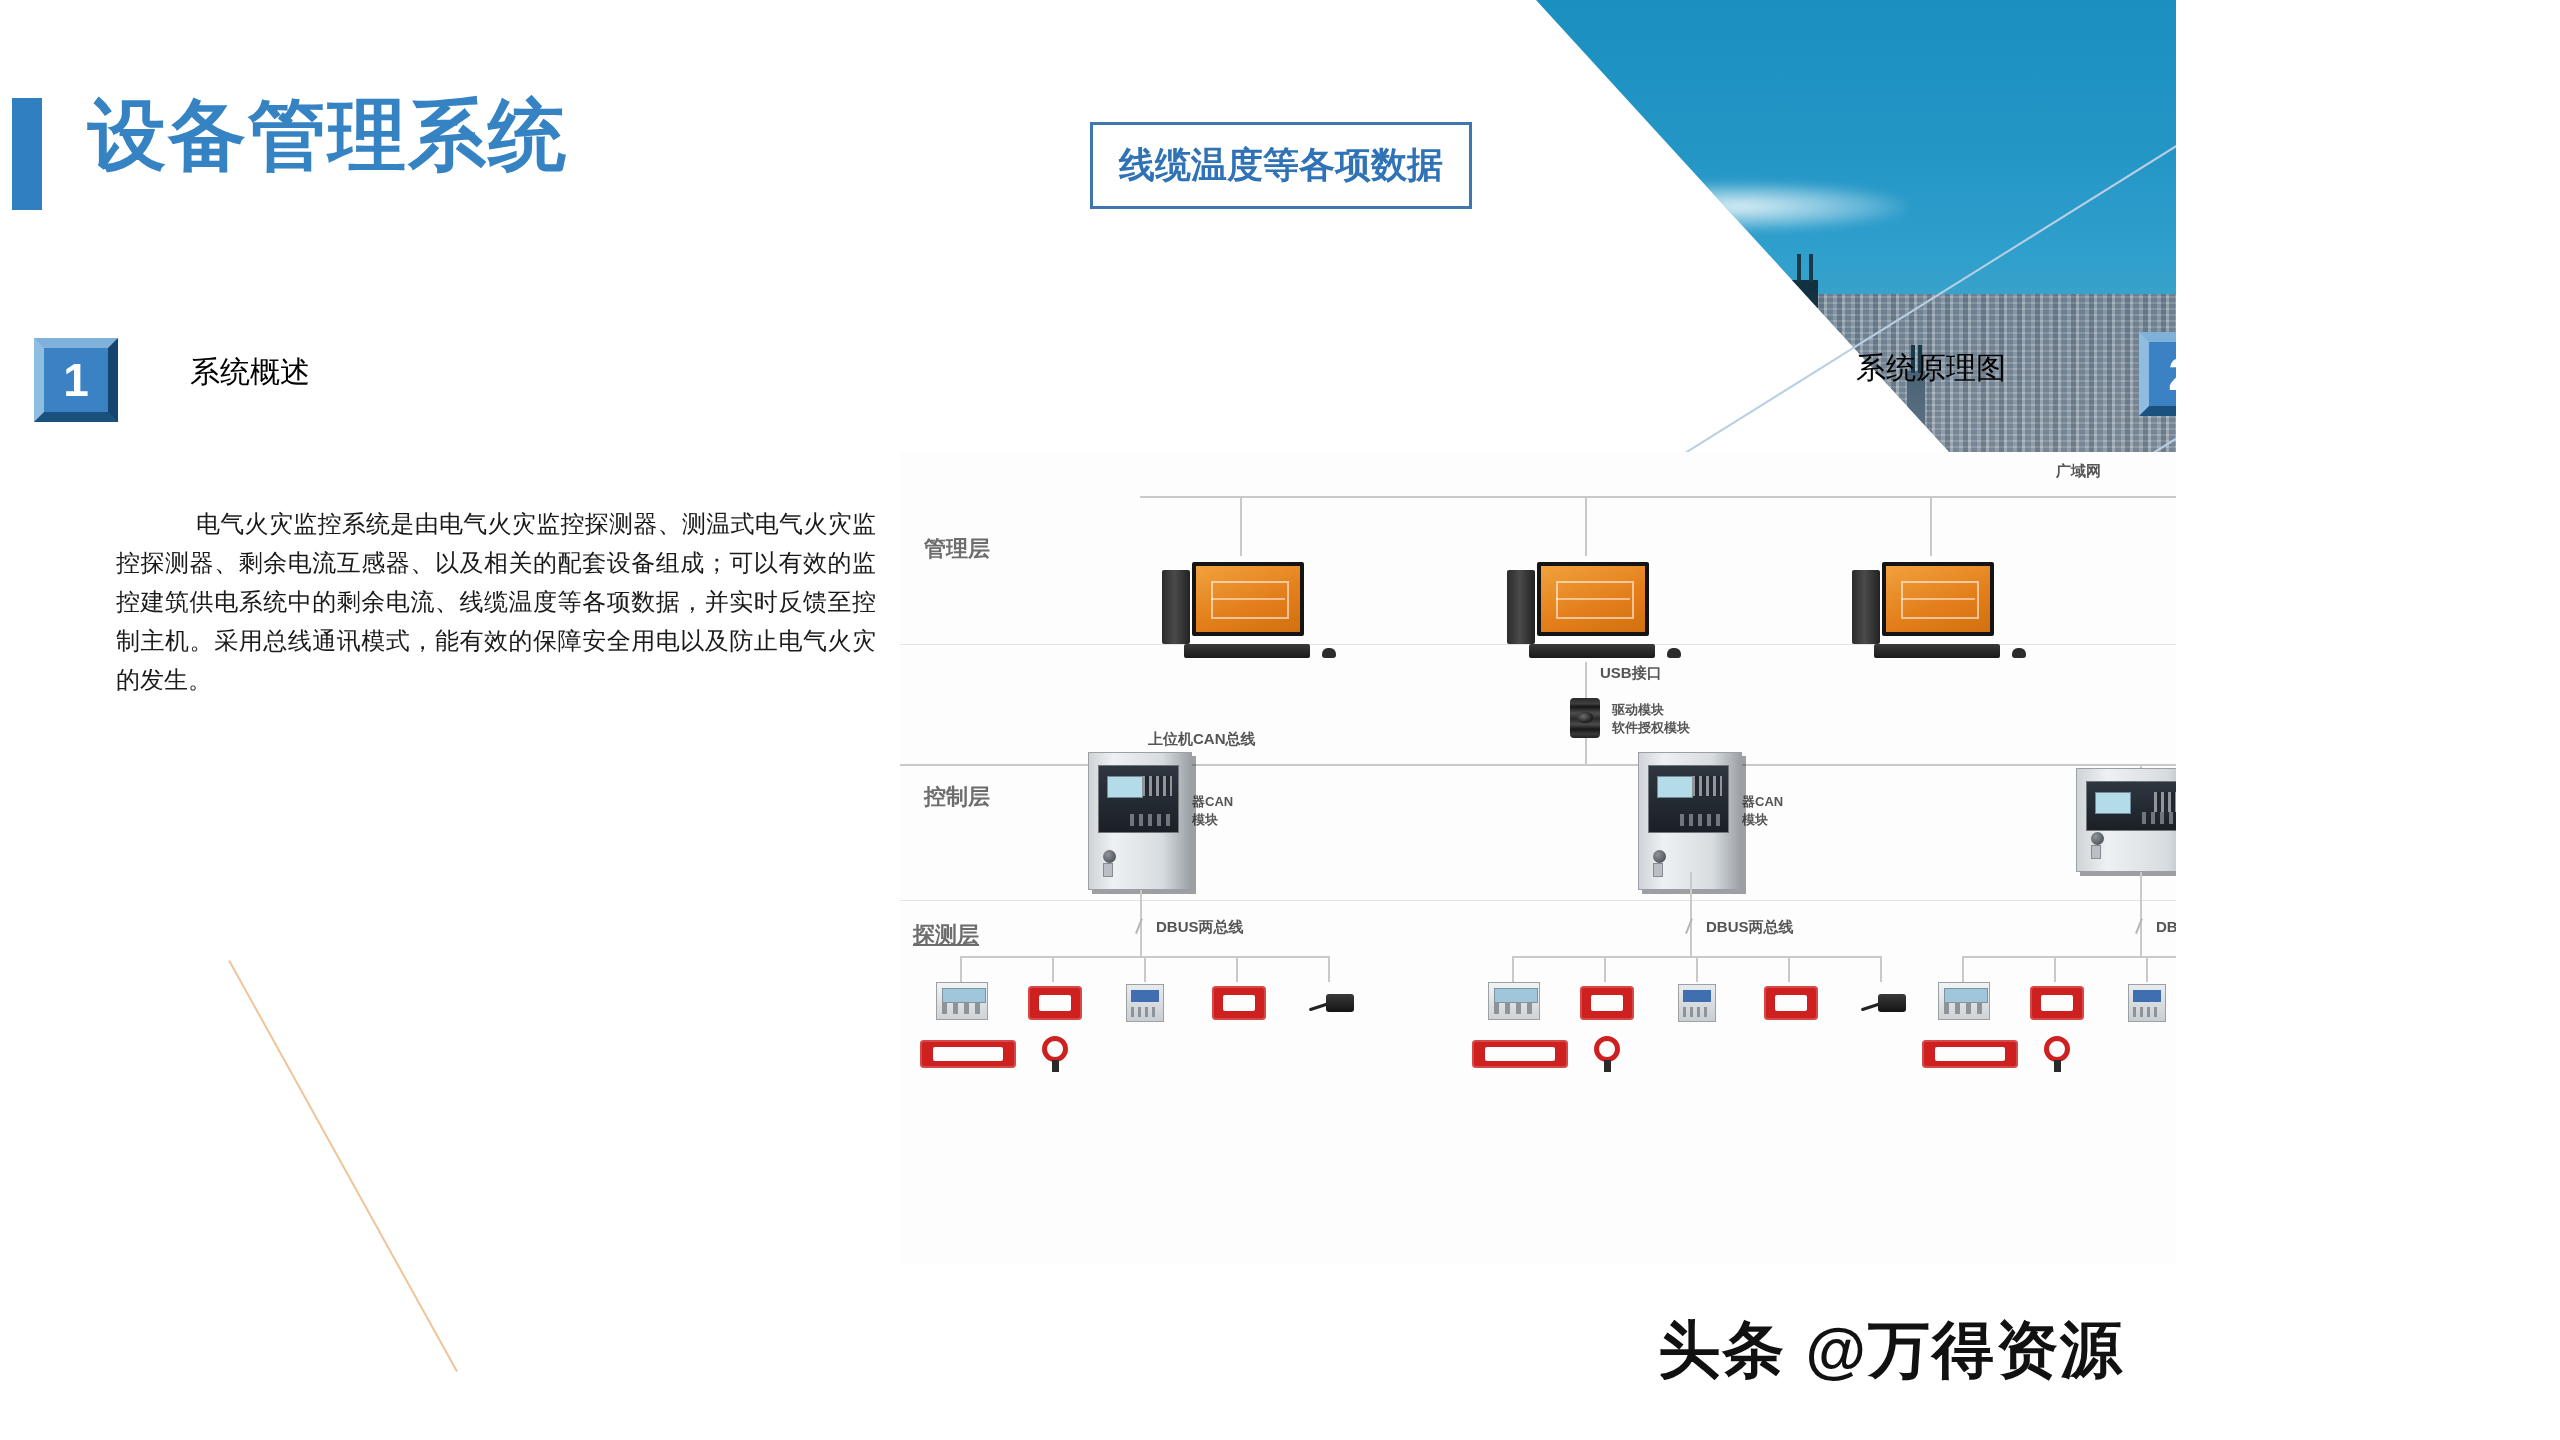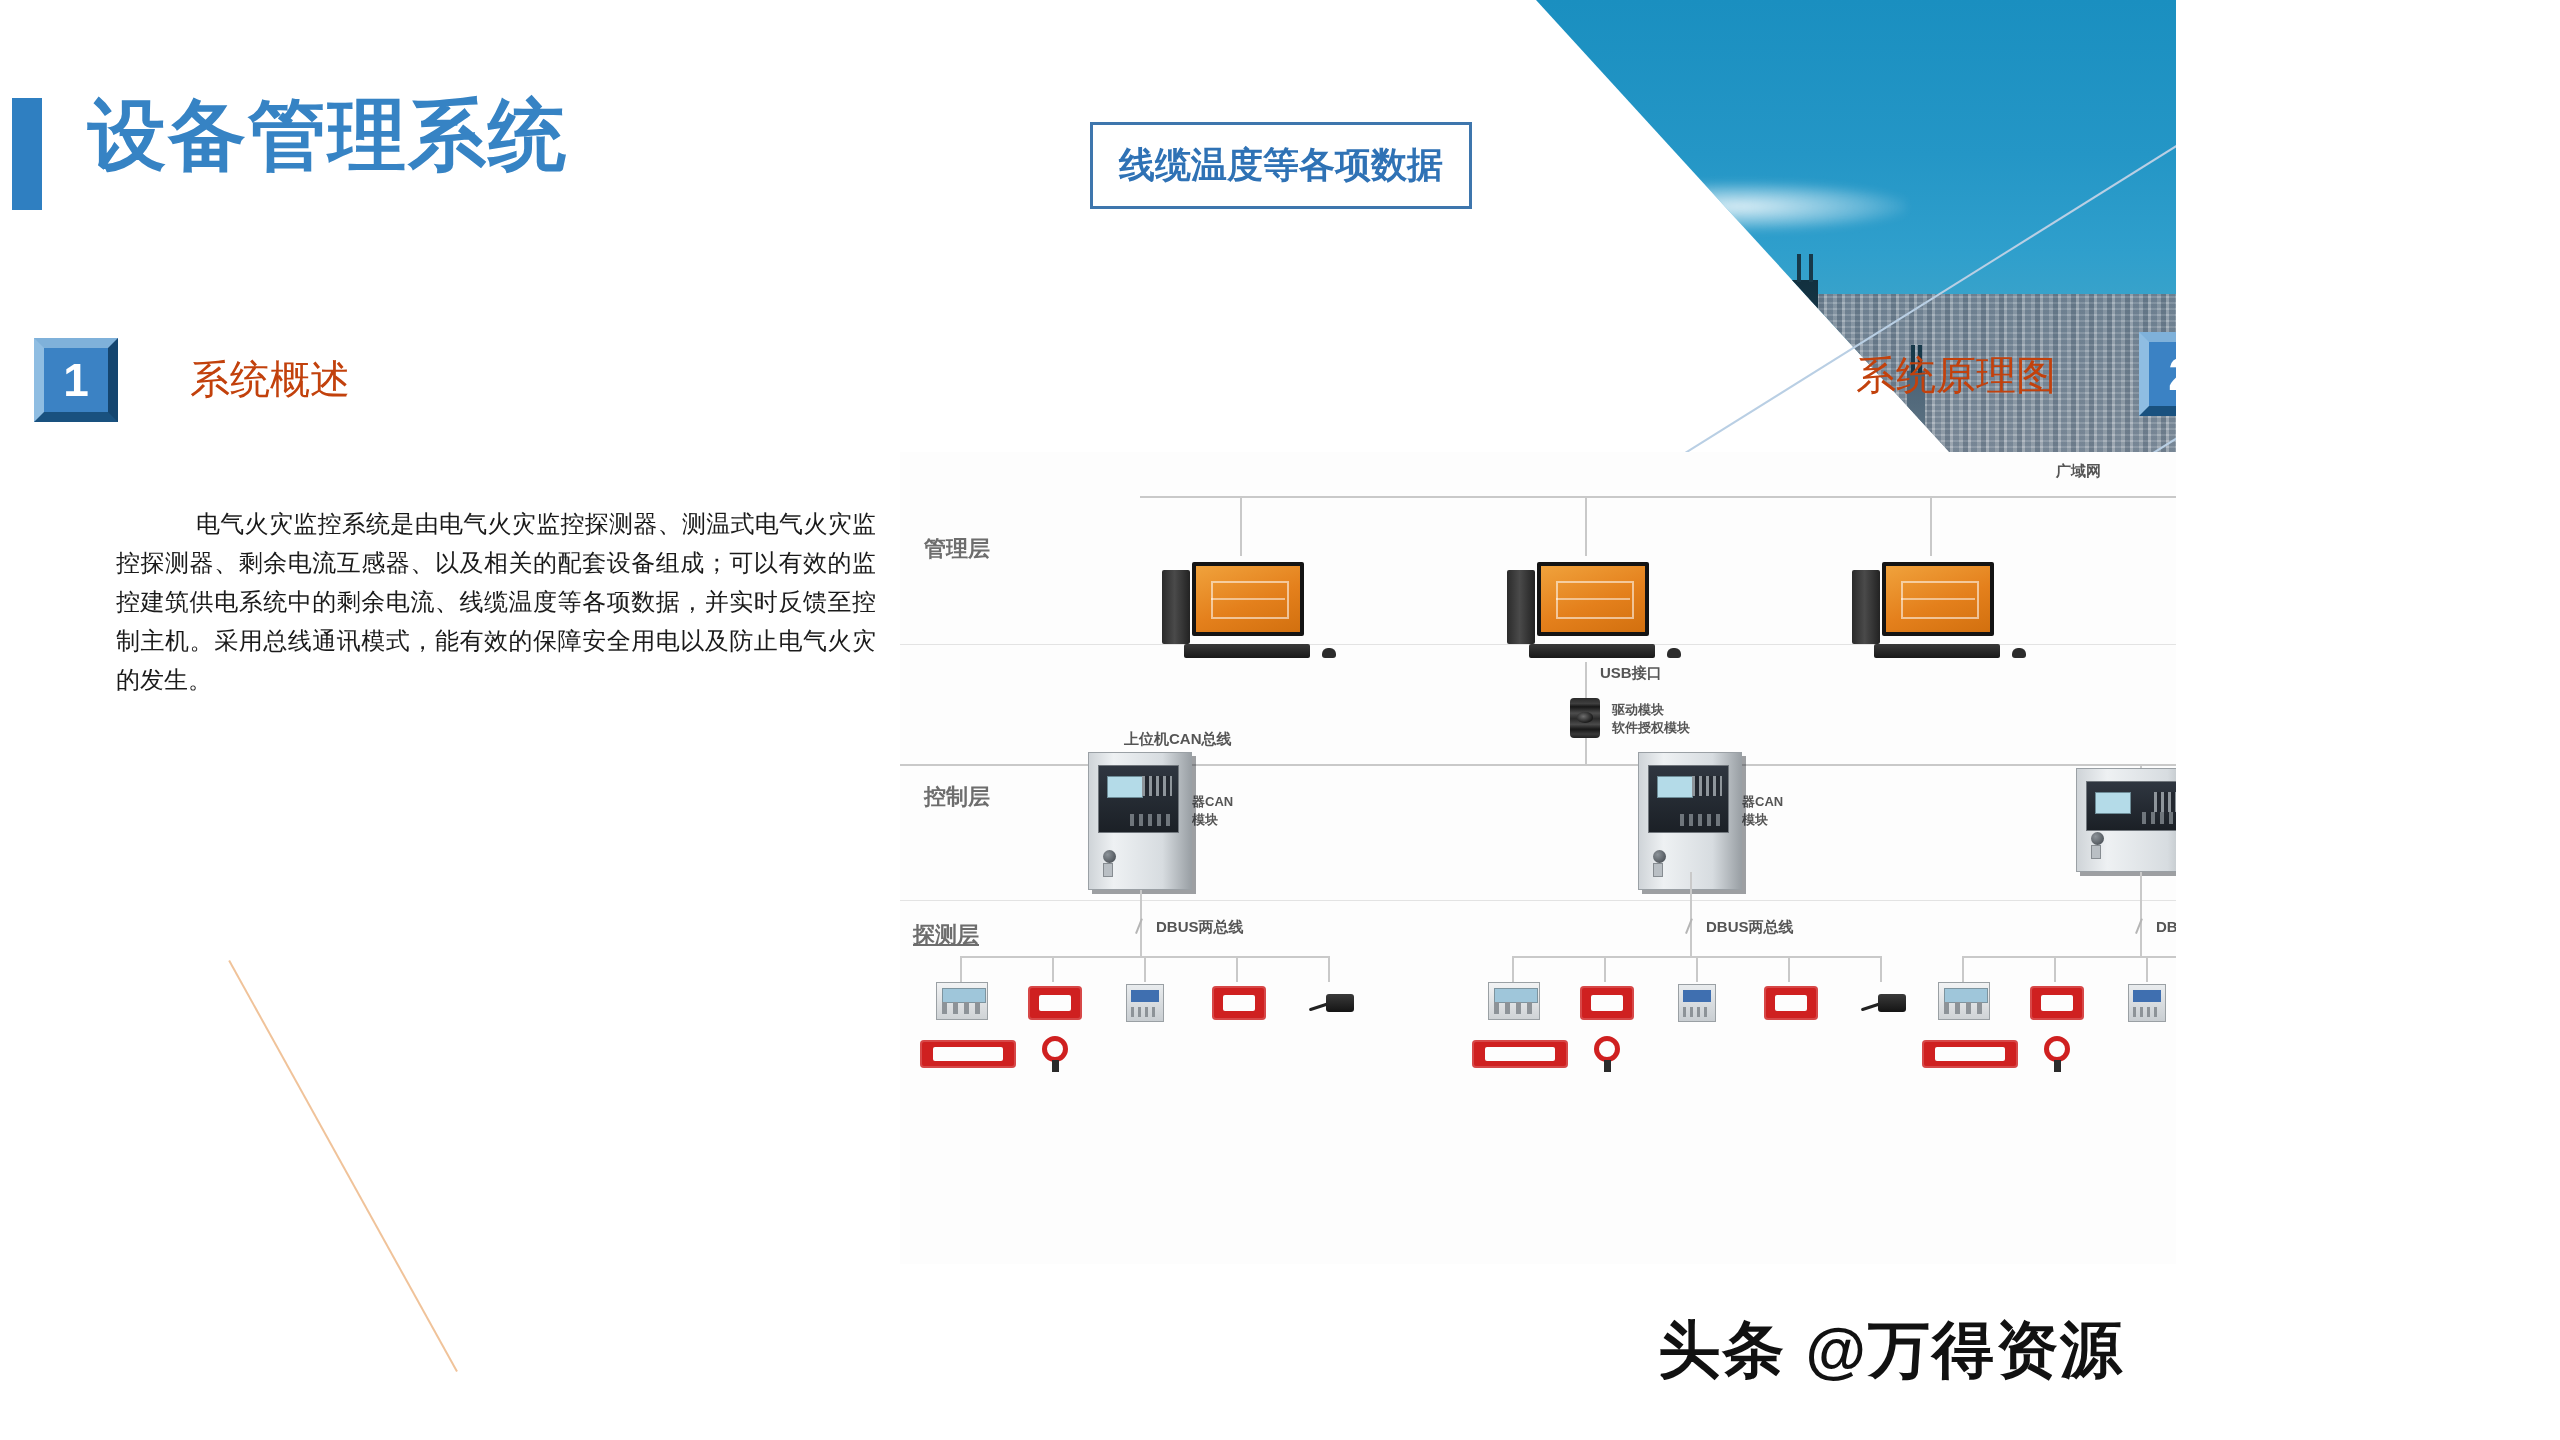--- a/index.html
+++ b/index.html
@@ -127,22 +127,22 @@
     display: flex;
     align-items: center;
     justify-content: center;
     line-height: 1;
   }
   #badge-1 { left: 34px;  top: 338px; }
   #badge-2 { left: 2139px; top: 332px; }
 
   .section-label {
     position: absolute;
-    font-size: 40px;
-    color: #c2410c;
+    font-size: 30px;
+    color: #000000;
     font-family: "Liberation Serif", "DejaVu Serif", serif;
     white-space: nowrap;
   }
   #label-1 { left: 190px; top: 352px; }
   #label-2 { left: 1856px; top: 348px; }
 
   
   .body-text {
     position: absolute;
     left: 68px;
@@ -504,21 +504,21 @@
       <div class="mouse"></div>
     </div>
 
     <div class="vline" style="left:685px; top:210px; height:36px;"></div>
     <div class="dg-text" style="left:700px; top:212px;">USB接口</div>
     <div class="module" style="left:670px; top:246px;"></div>
     <div class="dg-text small" style="left:712px; top:250px;">驱动模块</div>
     <div class="dg-text small" style="left:712px; top:268px;text-align:center;">软件授权模块</div>
     <div class="vline" style="left:685px; top:286px; height:26px;"></div>
 
-    <div class="dg-text" style="left:224px; top:278px;text-align:right;">上位机CAN总线</div>
+    <div class="dg-text" style="left:248px; top:278px;text-align:right;">上位机CAN总线</div>
     <div class="hline" style="left:0px; top:312px; width:1400px;"></div>
     <div class="vline" style="left:240px; top:312px; height:28px;"></div>
     <div class="vline" style="left:790px; top:312px; height:28px;"></div>
     <div class="vline" style="left:1240px; top:312px; height:28px;"></div>
 
     <div class="module" style="left:225px; top:340px;"></div>
     <div class="dg-text small" style="left:266px; top:342px;">控制器CAN</div>
     <div class="dg-text small" style="left:266px; top:360px;">驱动模块</div>
 
     <div class="module" style="left:775px; top:340px;"></div>

